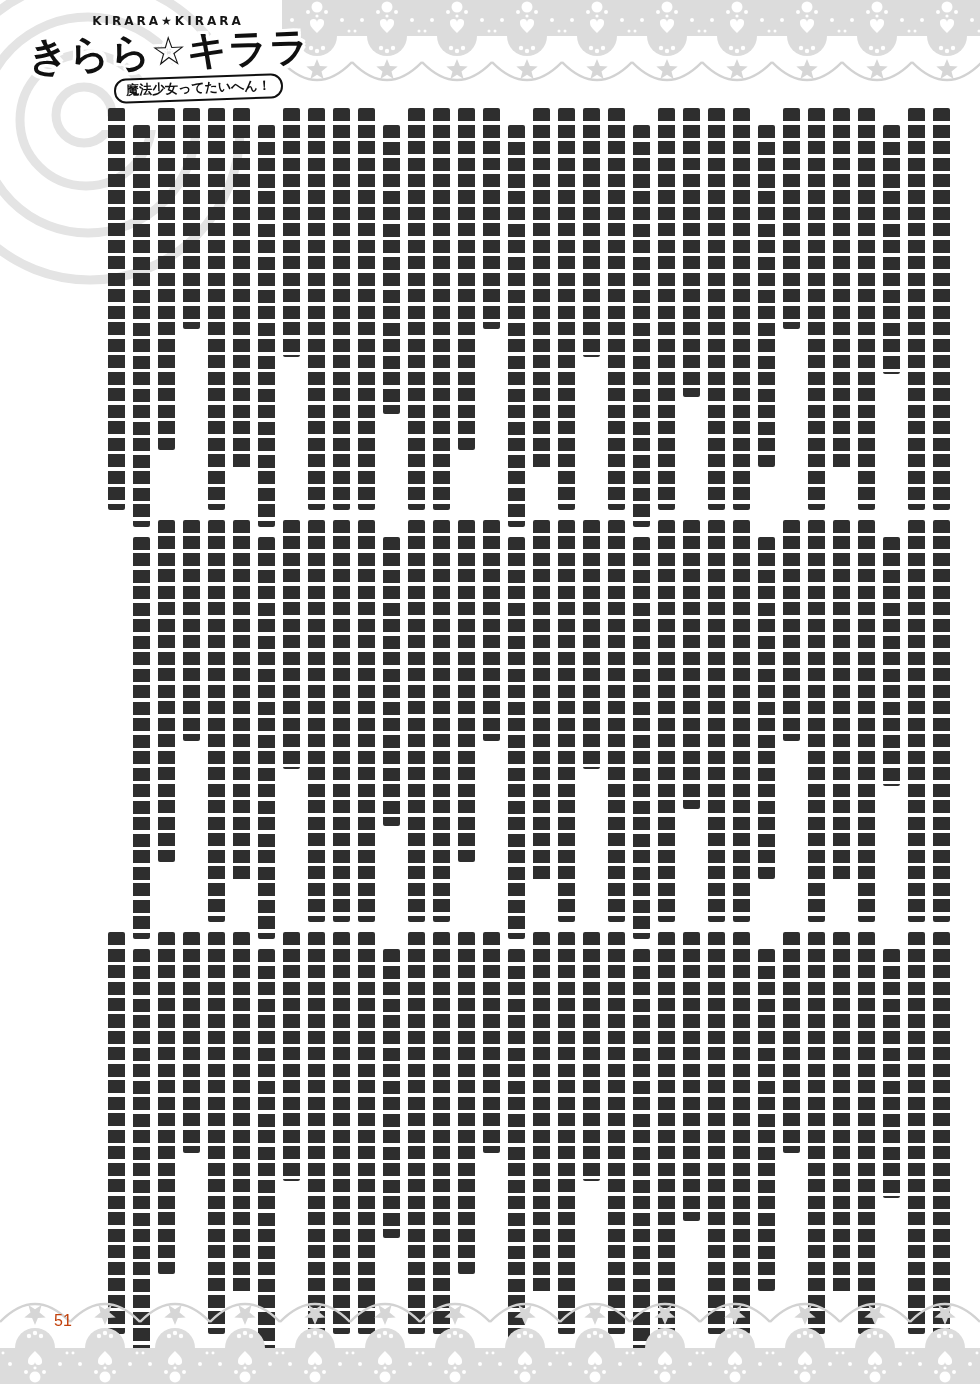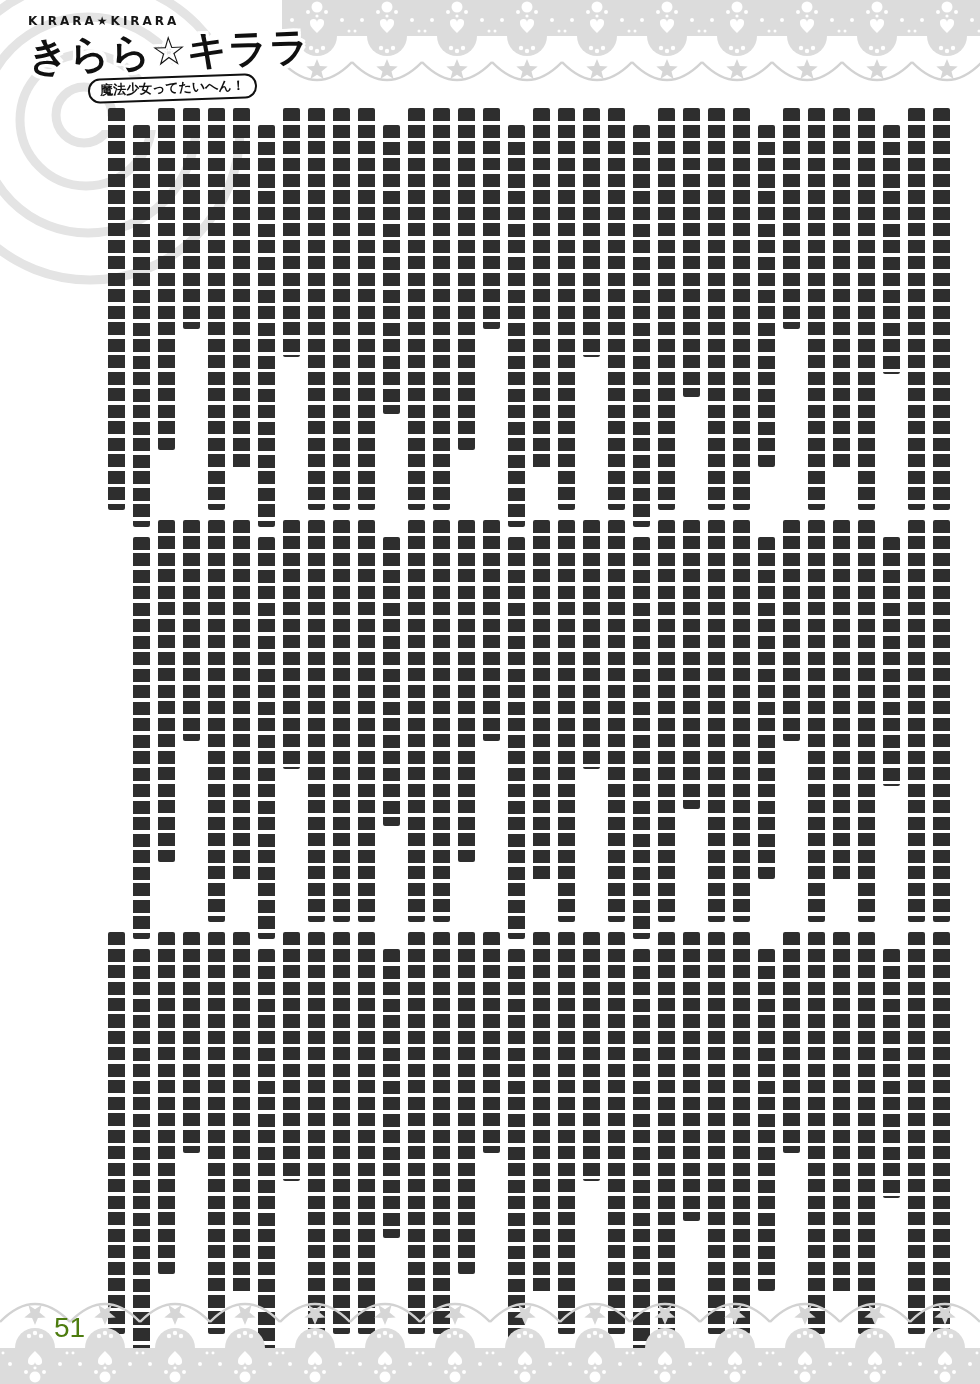--- a/index.html
+++ b/index.html
@@ -7,21 +7,21 @@
     width:980px;height:1384px;position:relative;overflow:hidden;
     background:#ffffff;font-family:"Liberation Serif", serif;
   }
   
   .lace-top{position:absolute;top:0;left:282px;right:0;height:100px;z-index:2;}
   .lace-bottom{position:absolute;bottom:0;left:0;right:0;height:92px;z-index:2;transform:scaleY(-1);}
   .lace-top svg,.lace-bottom svg{display:block;}
   
   .spiral{position:absolute;top:-40px;left:-60px;z-index:0;}
   
-  .logo{position:absolute;top:14px;left:28px;width:280px;z-index:3;text-align:left;}
+  .logo{position:absolute;top:14px;left:28px;width:280px;z-index:3;text-align:center;}
   .logo-romaji{
     font-family:"DejaVu Sans", sans-serif;font-size:12px;font-weight:bold;
     letter-spacing:3px;color:#161616;margin-bottom:2px;
   }
   .logo-title{
     font-family:"DejaVu Sans", sans-serif;font-size:40px;font-weight:bold;color:#101010;
     line-height:1.05;transform:rotate(-2deg);white-space:nowrap;
     text-shadow:-3px -3px 0 #fff,3px -3px 0 #fff,-3px 3px 0 #fff,3px 3px 0 #fff,
                  0 -3px 0 #fff,0 3px 0 #fff,-3px 0 0 #fff,3px 0 0 #fff;
   }
@@ -38,21 +38,21 @@
   .text-block .col{
     width:17px;border-radius:2px;flex:0 0 auto;
     background:repeating-linear-gradient(180deg,#2e2e2e 0 13px,rgba(0,0,0,0) 13px 16.5px);
   }
   #block1{top:108px;}
   #block2{top:520px;}
   #block3{top:932px;}
   
   .page-number{
     position:absolute;left:54px;top:1312px;z-index:4;
-    font-family:"Liberation Sans", sans-serif;font-size:28px;color:#4d7c0f;
+    font-family:"Liberation Sans", sans-serif;font-size:16px;color:#c2410c;
   }
 </style>
 </head>
 <body>
 
 <div class="spiral">
   <svg width="340" height="360" viewBox="0 0 340 360">
     <g fill="none" stroke="#e4e4e4" stroke-width="9">
       <circle cx="150" cy="170" r="150"></circle>
       <circle cx="148" cy="165" r="108"></circle>

